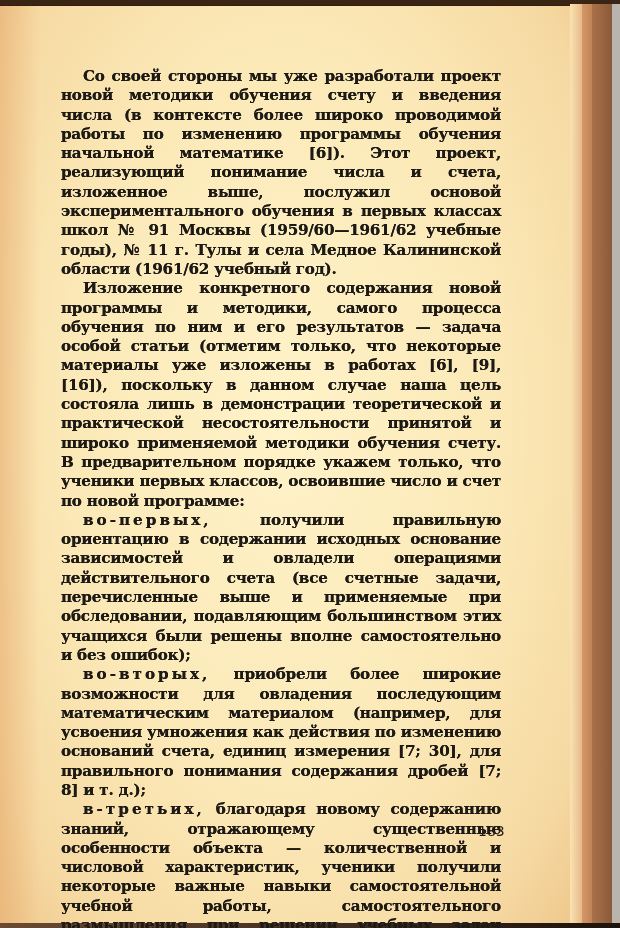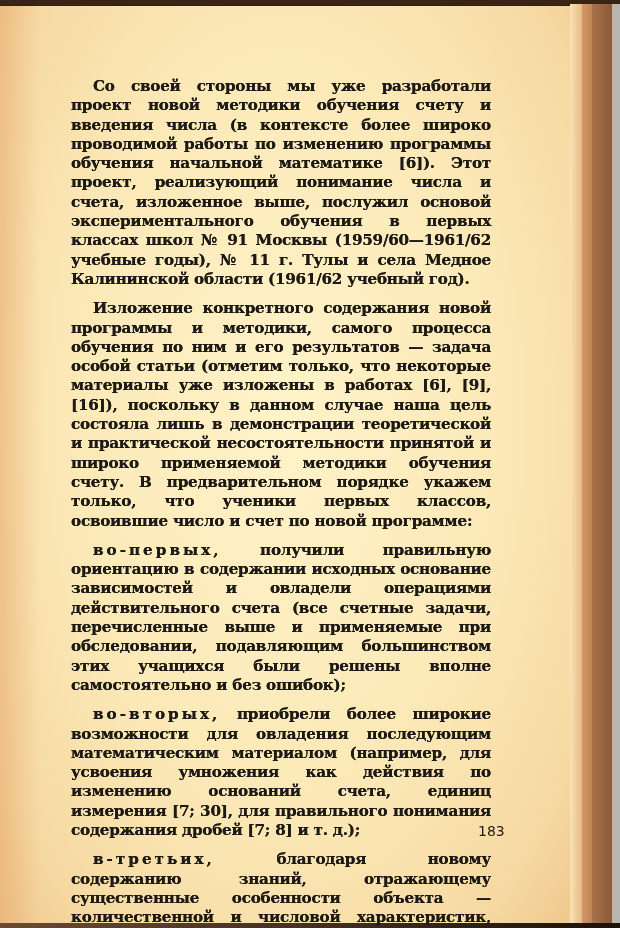--- a/index.html
+++ b/index.html
@@ -37,21 +37,21 @@
     position: absolute; left: 61px; top: 67px; width: 440px;
     font-family: "DejaVu Serif", serif;
     font-size: 15.2px;
     line-height: 19.3px;
     color: #1d1a16;
     letter-spacing: -0.25px;
     font-weight: bold;
     text-shadow: 0 0 0.4px #1d1a16;
   }
   .text p {
-    margin: 10px;
+    margin: 0;
     text-align: justify;
     text-indent: 22px;
     hyphens: manual;
   }
   .spaced { letter-spacing: 3px; }
   .page-number {
     position: absolute; left: 478px; top: 823px;
     font-family: "DejaVu Sans", sans-serif;
     font-weight: normal; font-size: 14px; color: #1d1a16;
   }

